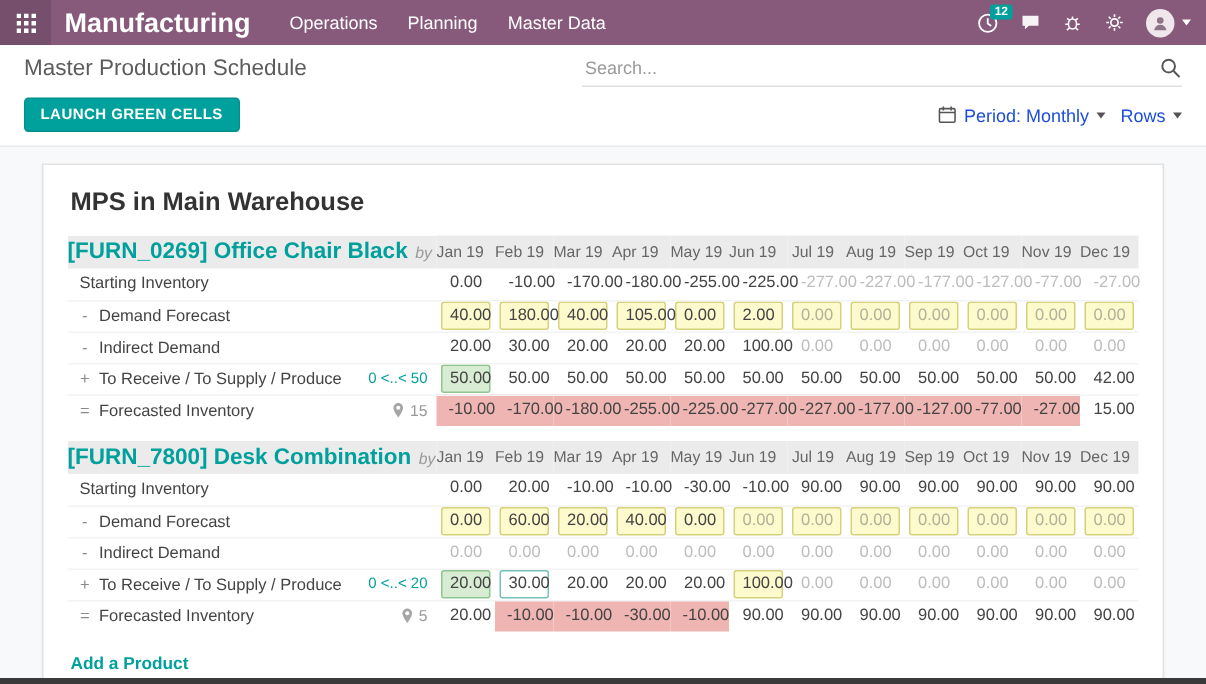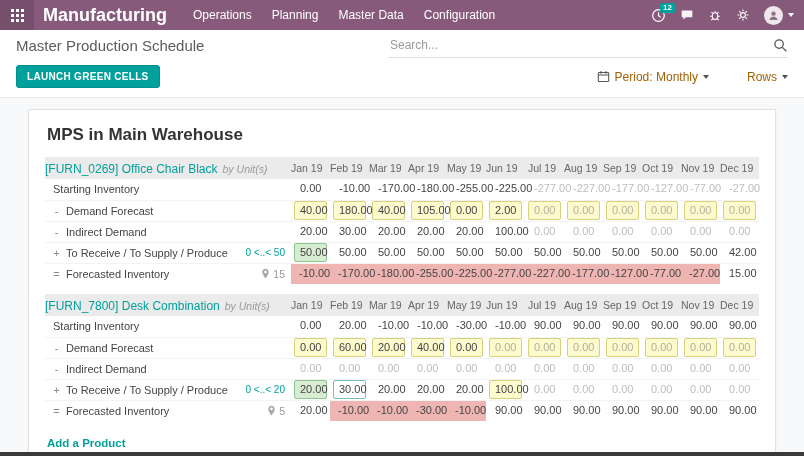--- a/index.html
+++ b/index.html
@@ -26,33 +26,33 @@
   
   .crumbrow { height:31px; background:#fff; display:flex; align-items:center; padding:0 16px; }
   .crumb { font-size:15px; color:#5c5c5c; }
   .searchbox { margin-left:auto; display:flex; align-items:center; width:400px; height:25px; border-bottom:1px solid #e0e0e0; }
   .searchbox input { flex:1; border:0; outline:0; background:transparent; font-size:12px; color:#666; font-family:"Liberation Sans", sans-serif; }
   .searchbox input::placeholder { color:#9a9a9a; }
 
   
   .ctrlrow { background:#fff; display:flex; align-items:center; padding:4px 16px 9px; border-bottom:1px solid #e8e8e8; }
   .launch { background:#00A09D; border:1px solid #00918e; color:#fff; font-size:10px; font-weight:700; letter-spacing:.3px; padding:5px 10px; border-radius:3px; cursor:pointer; font-family:"Liberation Sans", sans-serif; }
-  .ctrlright { margin-left:auto; display:flex; align-items:center; gap:38px; font-size:12px; color:#a16207; }
+  .ctrlright { margin-left:auto; display:flex; align-items:center; gap:10px; font-size:12px; color:#1d4ed8; }
   .ctrl { display:flex; align-items:center; gap:5px; cursor:pointer; }
 
   
   .content { padding:11px 28px 0; }
   .card { background:#fff; border:1px solid #e2e2e2; box-shadow:0 1px 3px rgba(0,0,0,.05); padding:13px 16px 10px; }
   .cardtitle { font-size:17px; font-weight:700; color:#333; margin:2px 0 12px 2px; }
 
   table.mps { width:100%; border-collapse:collapse; table-layout:fixed; margin-bottom:10px; }
   col.labelcol { width:246px; }
   tr.prodrow th { background:#ebebeb; font-weight:400; height:22px; padding:0; }
   th.prodcell { text-align:left; padding-left:6px; white-space:nowrap; overflow:hidden; }
-  .prodlink { color:#00A09D; font-weight:400; font-size:12px; cursor:pointer; text-decoration:none; }
+  .prodlink { color:#00A09D; font-weight:700; font-size:15px; cursor:pointer; text-decoration:none; }
   .bytext { color:#9a9a9a; font-size:10.5px; margin-left:5px;font-style:italic; }
   tr.prodrow th.mth { text-align:right; padding-right:8px; font-size:10.5px; color:#666; white-space:nowrap; }
 
   tbody tr { border-bottom:1px solid #f3f3f3;margin-top:44px; }
   tbody tr:last-child { border-bottom:0; }
   td { font-size:11px; color:#444; height:21px; padding:0; text-align:right; vertical-align:middle; }
   td .cellbox { display:block; margin:0 3px; padding:2px 5px; text-align:right; border:1px solid transparent; border-radius:2px; line-height:1.25; white-space:nowrap; }
   td.labelcell { text-align:left; padding-left:8px; }
   .lc { display:flex; align-items:center; gap:6px; padding-right:6px; }
   .prefix { color:#8a8a8a; width:7px; text-align:center; flex:0 0 auto; }
@@ -89,21 +89,20 @@
           <rect x="5" y="10" width="3" height="3"></rect>
           <rect x="10" y="10" width="3" height="3"></rect>
     </g>
       </svg>
   </div>
   <span class="brand">Manufacturing</span>
   <nav class="topmenu">
     <span class="mi">Operations</span>
     <span class="mi">Planning</span>
     <span class="mi">Master Data</span>
-    <span class="mi">Configuration</span>
   </nav>
   <div class="topicons">
     <span class="iconbtn">
       <svg width="15" height="15" viewBox="0 0 15 15" fill="none" stroke="#fff" stroke-width="1.2">
           <circle cx="7.5" cy="7.5" r="5.8"></circle>
           <path d="M7.5 4.2v3.5l2.3 1.6"></path>
         </svg>
       <span class="countbadge">12</span>
     </span>
     <span class="iconbtn">

